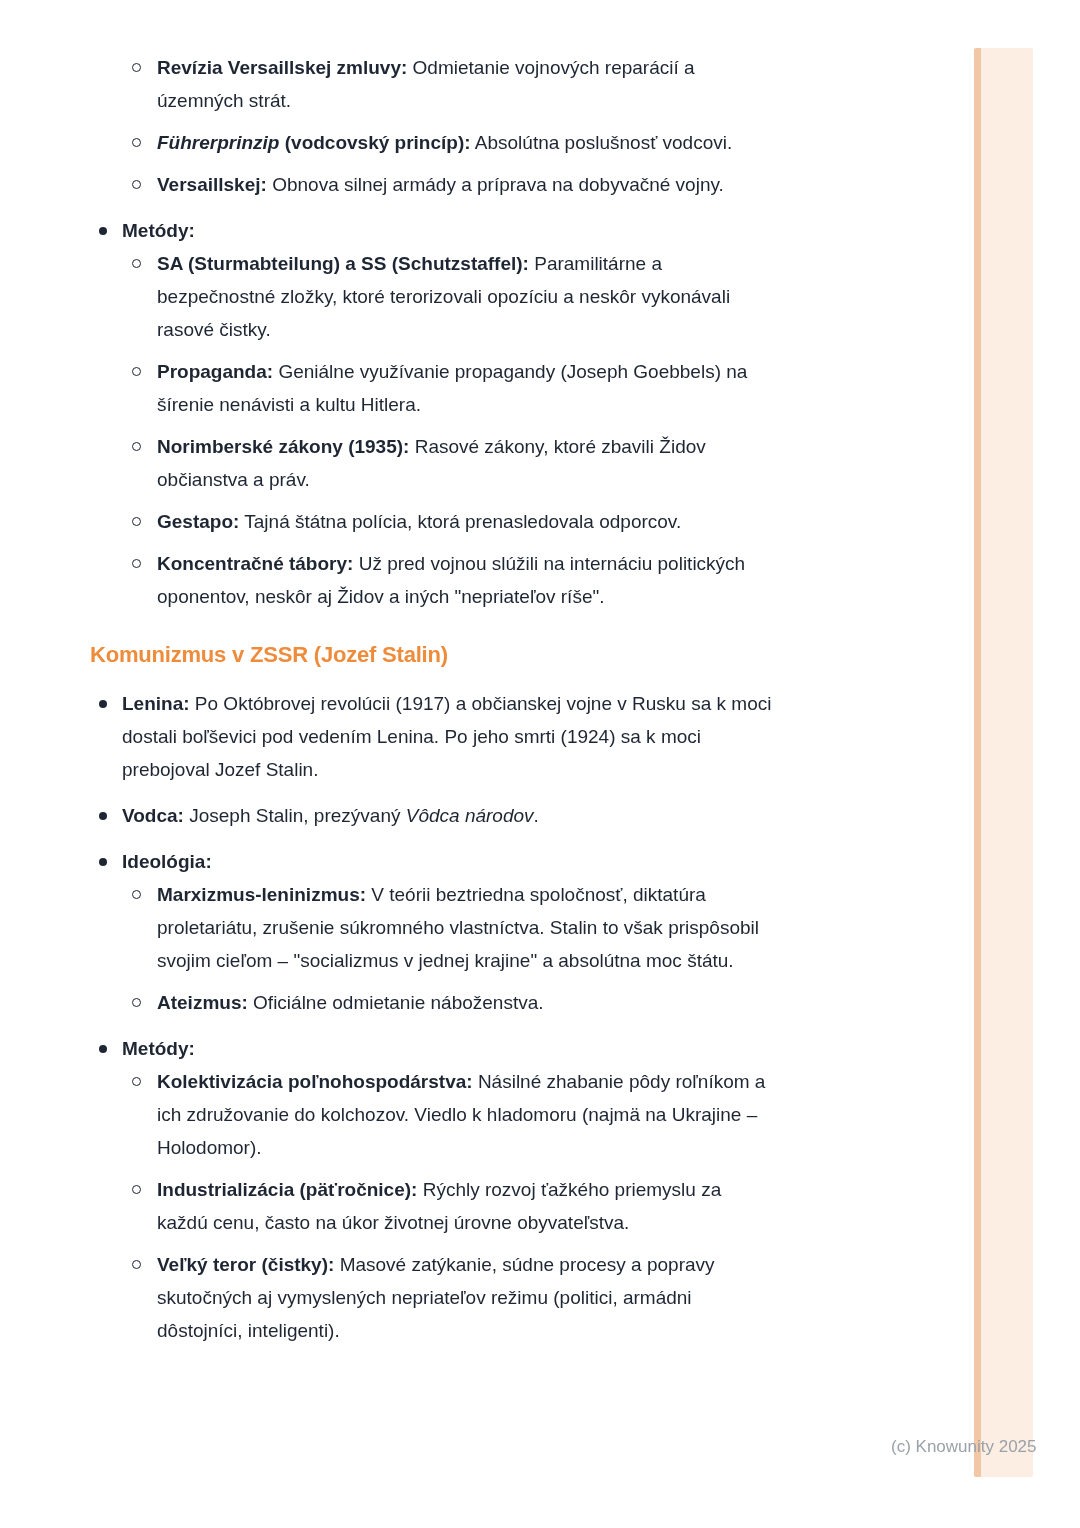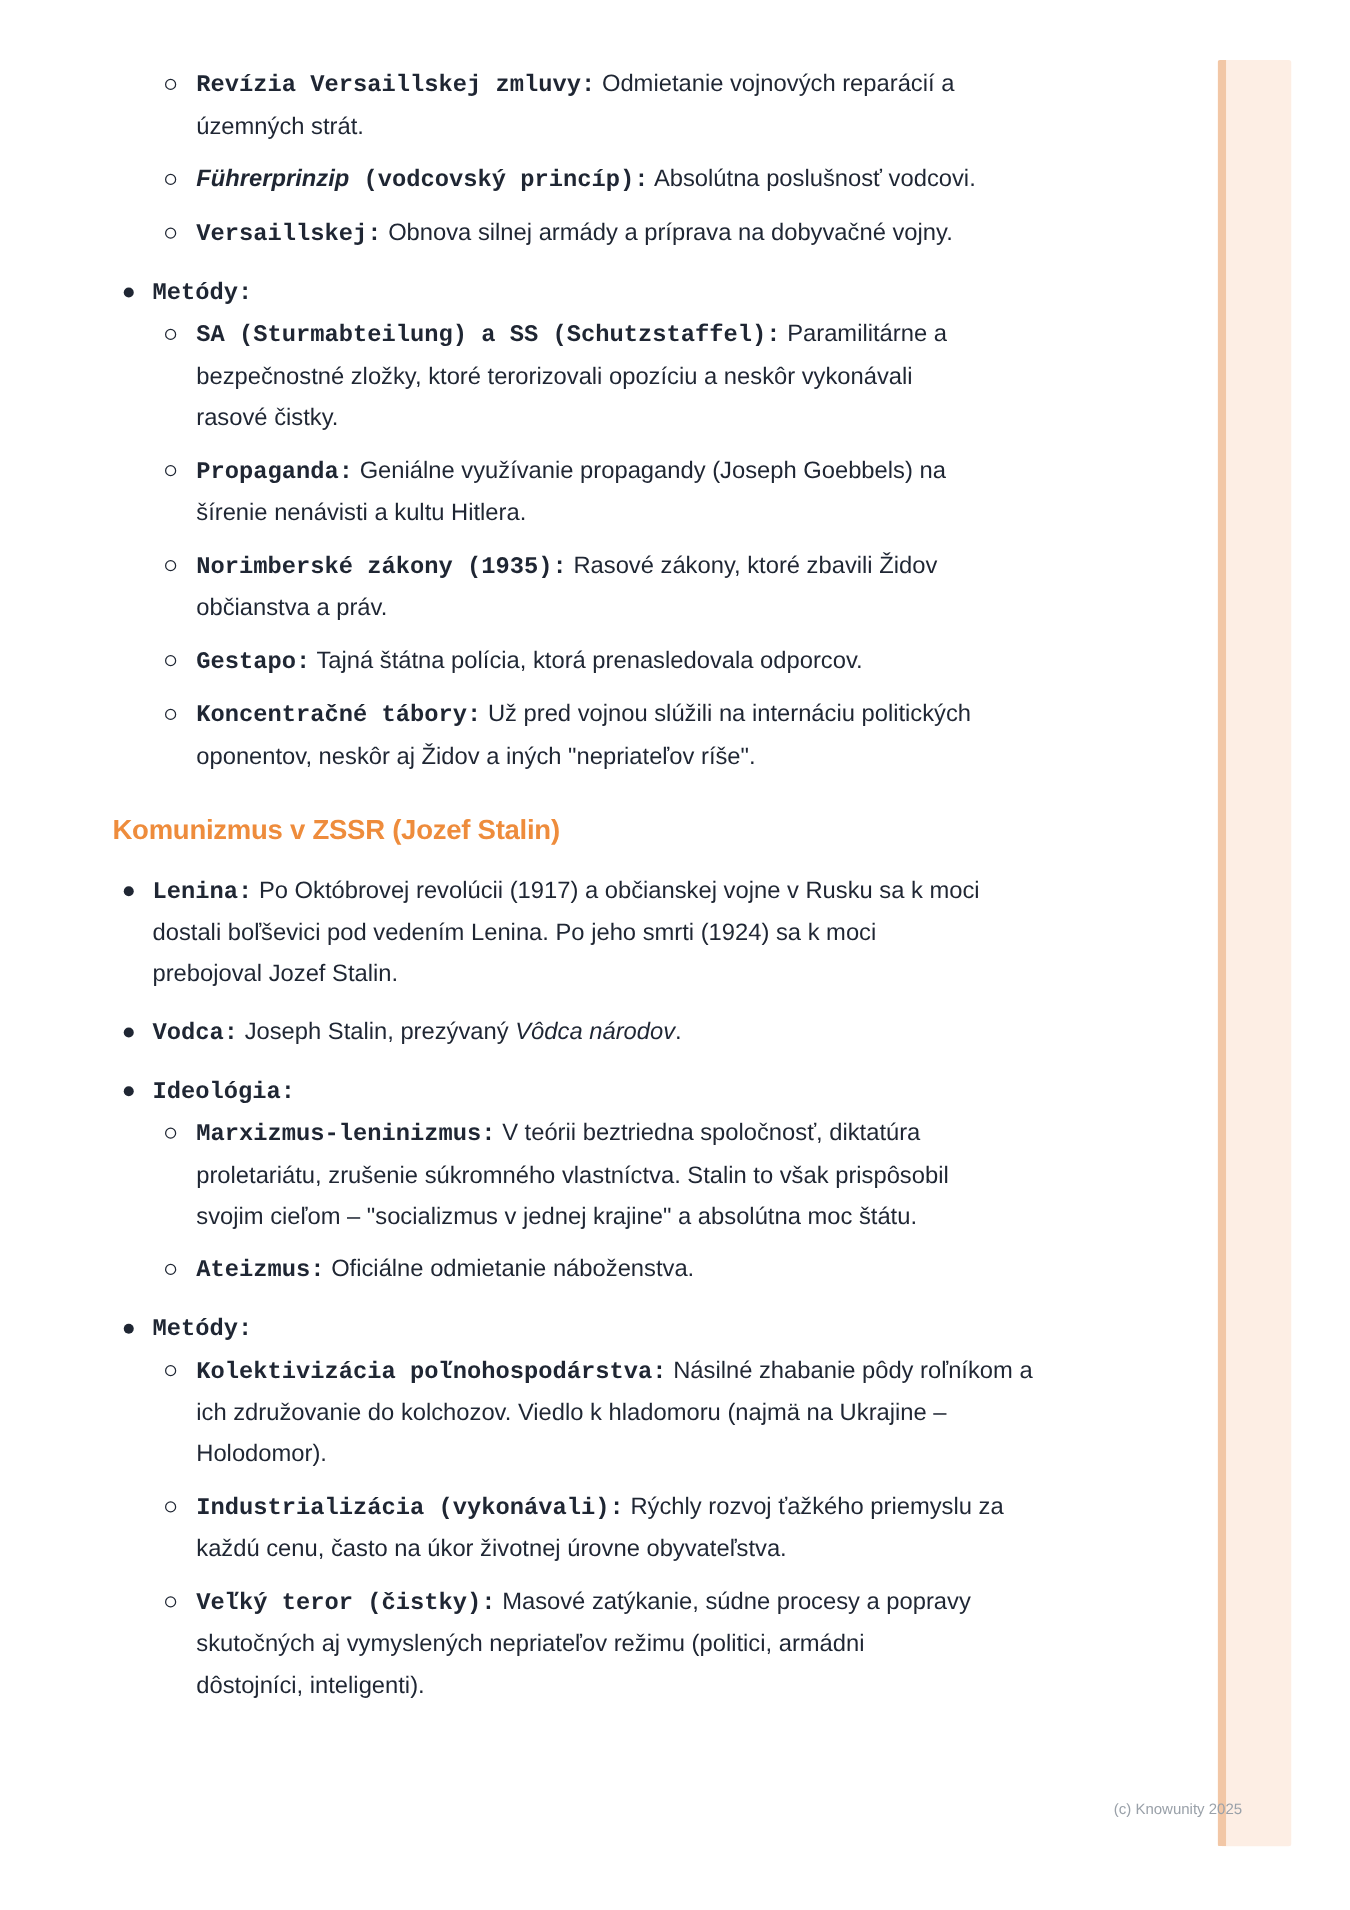--- a/index.html
+++ b/index.html
@@ -20,21 +20,21 @@
     background: #fdeee4;
     border-left: 7px solid #f2c7a6;
     border-radius: 2px;
     z-index: 1;
   }
 
   
   .watermark {
     position: absolute;
     left: 891px; top: 1436px;
-    font-size: 12px;
+    font-size: 17px;
     line-height: 22px;
     color: #9aa1a9;
     z-index: 2;
     white-space: nowrap;
   }
 
   
   .doc {
     position: absolute;
     left: 90px; top: 51px;
@@ -64,21 +64,21 @@
     background: currentColor;
   }
   .bullet.circle {
     left: 42px; top: 12px;
     width: 9px; height: 9px;
     border-radius: 50%;
     border: 1.7px solid currentColor;
     background: transparent;
   }
   .text { white-space: pre-line; }
-  .seg.bold { font-weight: 700; font-family: Liberation Mono, monospace; }
+  .seg.bold { font-weight: 700; }
   .seg.italic { font-style: italic; }
   .seg.bolditalic { font-weight: 700; font-style: italic; }
   .seg.normal { font-weight: 400; }
 </style>
 </head>
 <body>
 
 <div class="page">
   <div class="side-stripe"></div>
   <div class="doc">
@@ -104,20 +104,20 @@
       <div class="item l1"><span class="bullet disc"></span><span class="text"><span class="seg bold">Vodca:</span><span class="seg normal"> Joseph Stalin, prezývaný </span><span class="seg italic">Vôdca národov</span><span class="seg normal">.</span></span></div>
       <div class="item l1 tight"><span class="bullet disc"></span><span class="text"><span class="seg bold">Ideológia:</span></span></div>
       <div class="item l2"><span class="bullet circle"></span><span class="text"><span class="seg bold">Marxizmus-leninizmus:</span><span class="seg normal"> V teórii beztriedna spoločnosť, diktatúra
 proletariátu, zrušenie súkromného vlastníctva. Stalin to však prispôsobil
 svojim cieľom – "socializmus v jednej krajine" a absolútna moc štátu.</span></span></div>
       <div class="item l2"><span class="bullet circle"></span><span class="text"><span class="seg bold">Ateizmus:</span><span class="seg normal"> Oficiálne odmietanie náboženstva.</span></span></div>
       <div class="item l1 tight"><span class="bullet disc"></span><span class="text"><span class="seg bold">Metódy:</span></span></div>
       <div class="item l2"><span class="bullet circle"></span><span class="text"><span class="seg bold">Kolektivizácia poľnohospodárstva:</span><span class="seg normal"> Násilné zhabanie pôdy roľníkom a
 ich združovanie do kolchozov. Viedlo k hladomoru (najmä na Ukrajine –
 Holodomor).</span></span></div>
-      <div class="item l2"><span class="bullet circle"></span><span class="text"><span class="seg bold">Industrializácia (vykonávali):</span><span class="seg normal"> Rýchly rozvoj ťažkého priemyslu za
+      <div class="item l2"><span class="bullet circle"></span><span class="text"><span class="seg bold">Industrializácia (päťročnice):</span><span class="seg normal"> Rýchly rozvoj ťažkého priemyslu za
 každú cenu, často na úkor životnej úrovne obyvateľstva.</span></span></div>
       <div class="item l2"><span class="bullet circle"></span><span class="text"><span class="seg bold">Veľký teror (čistky):</span><span class="seg normal"> Masové zatýkanie, súdne procesy a popravy
 skutočných aj vymyslených nepriateľov režimu (politici, armádni
 dôstojníci, inteligenti).</span></span></div>
     </div>
   <div class="watermark">(c) Knowunity 2025</div>
 </div>
 
 </body></html>

